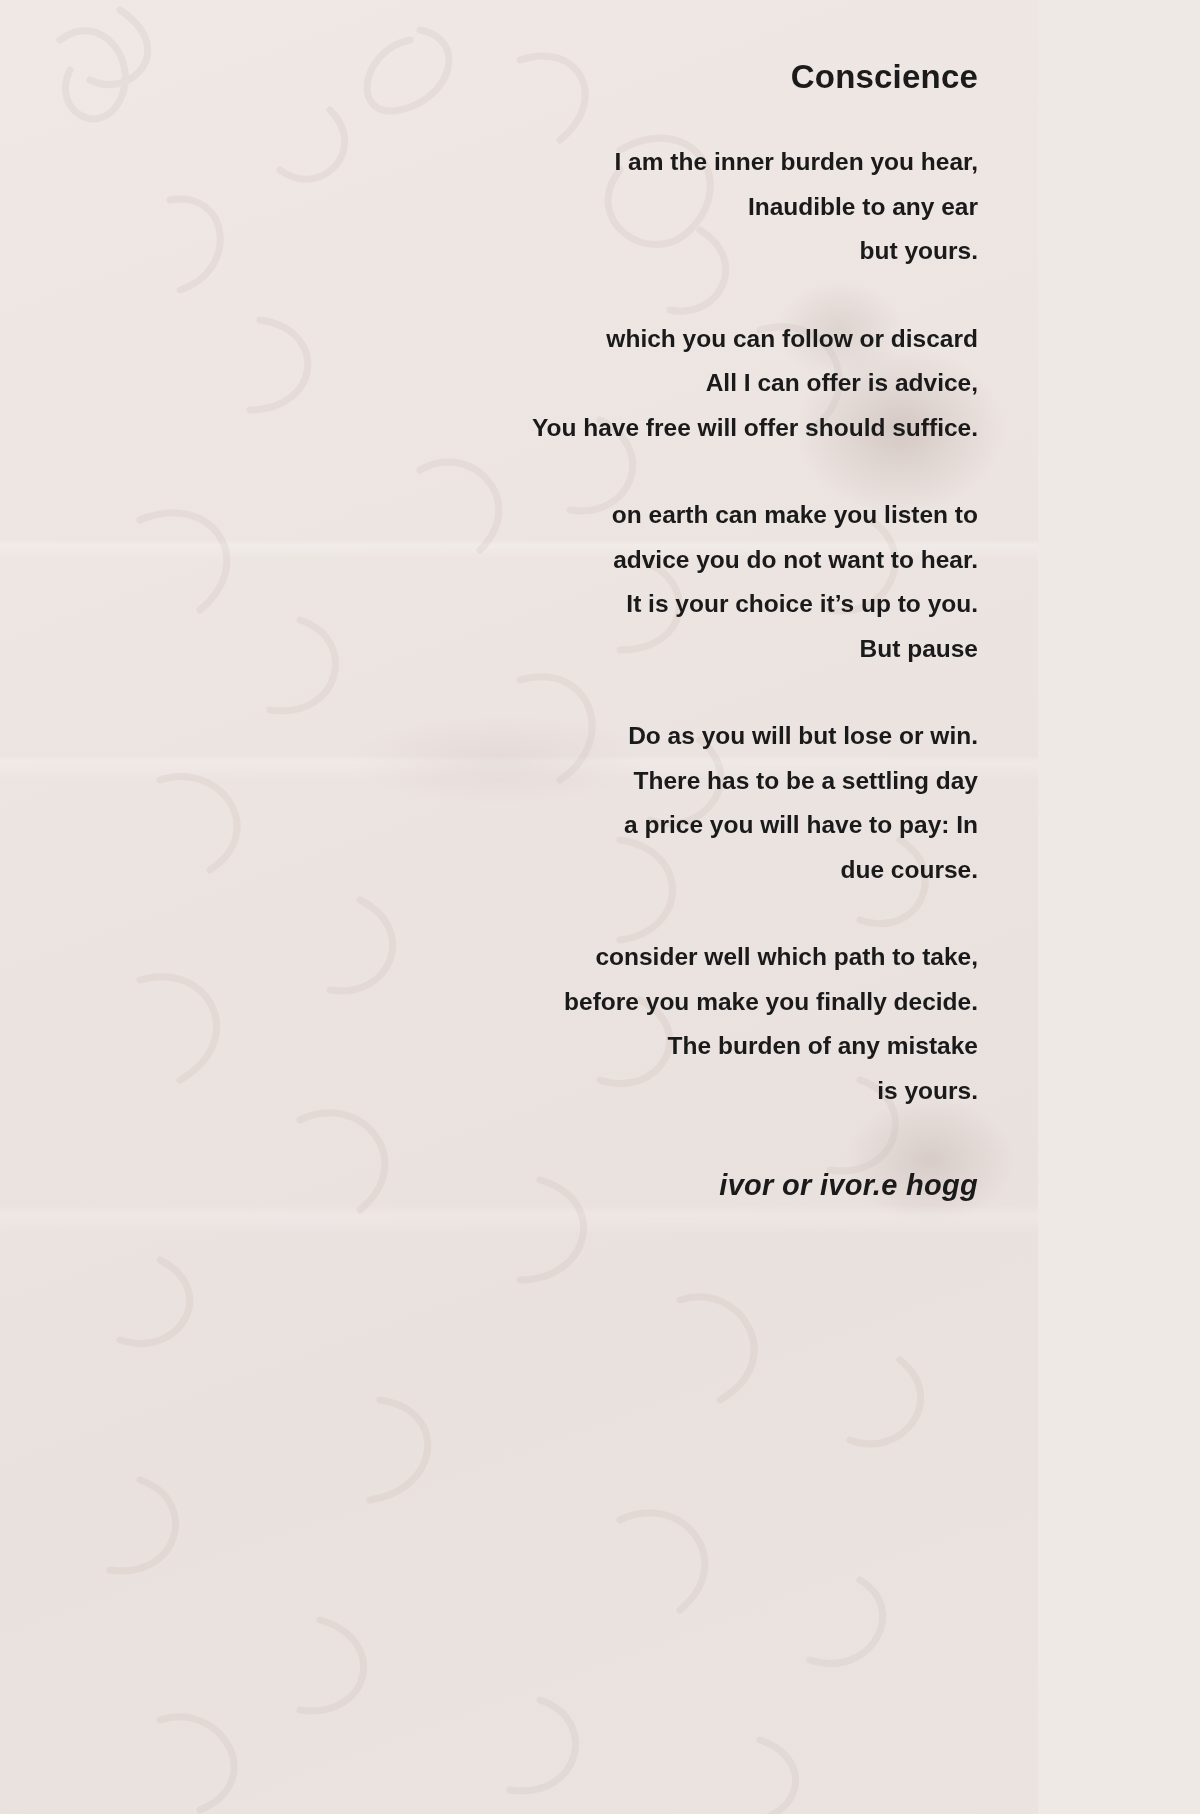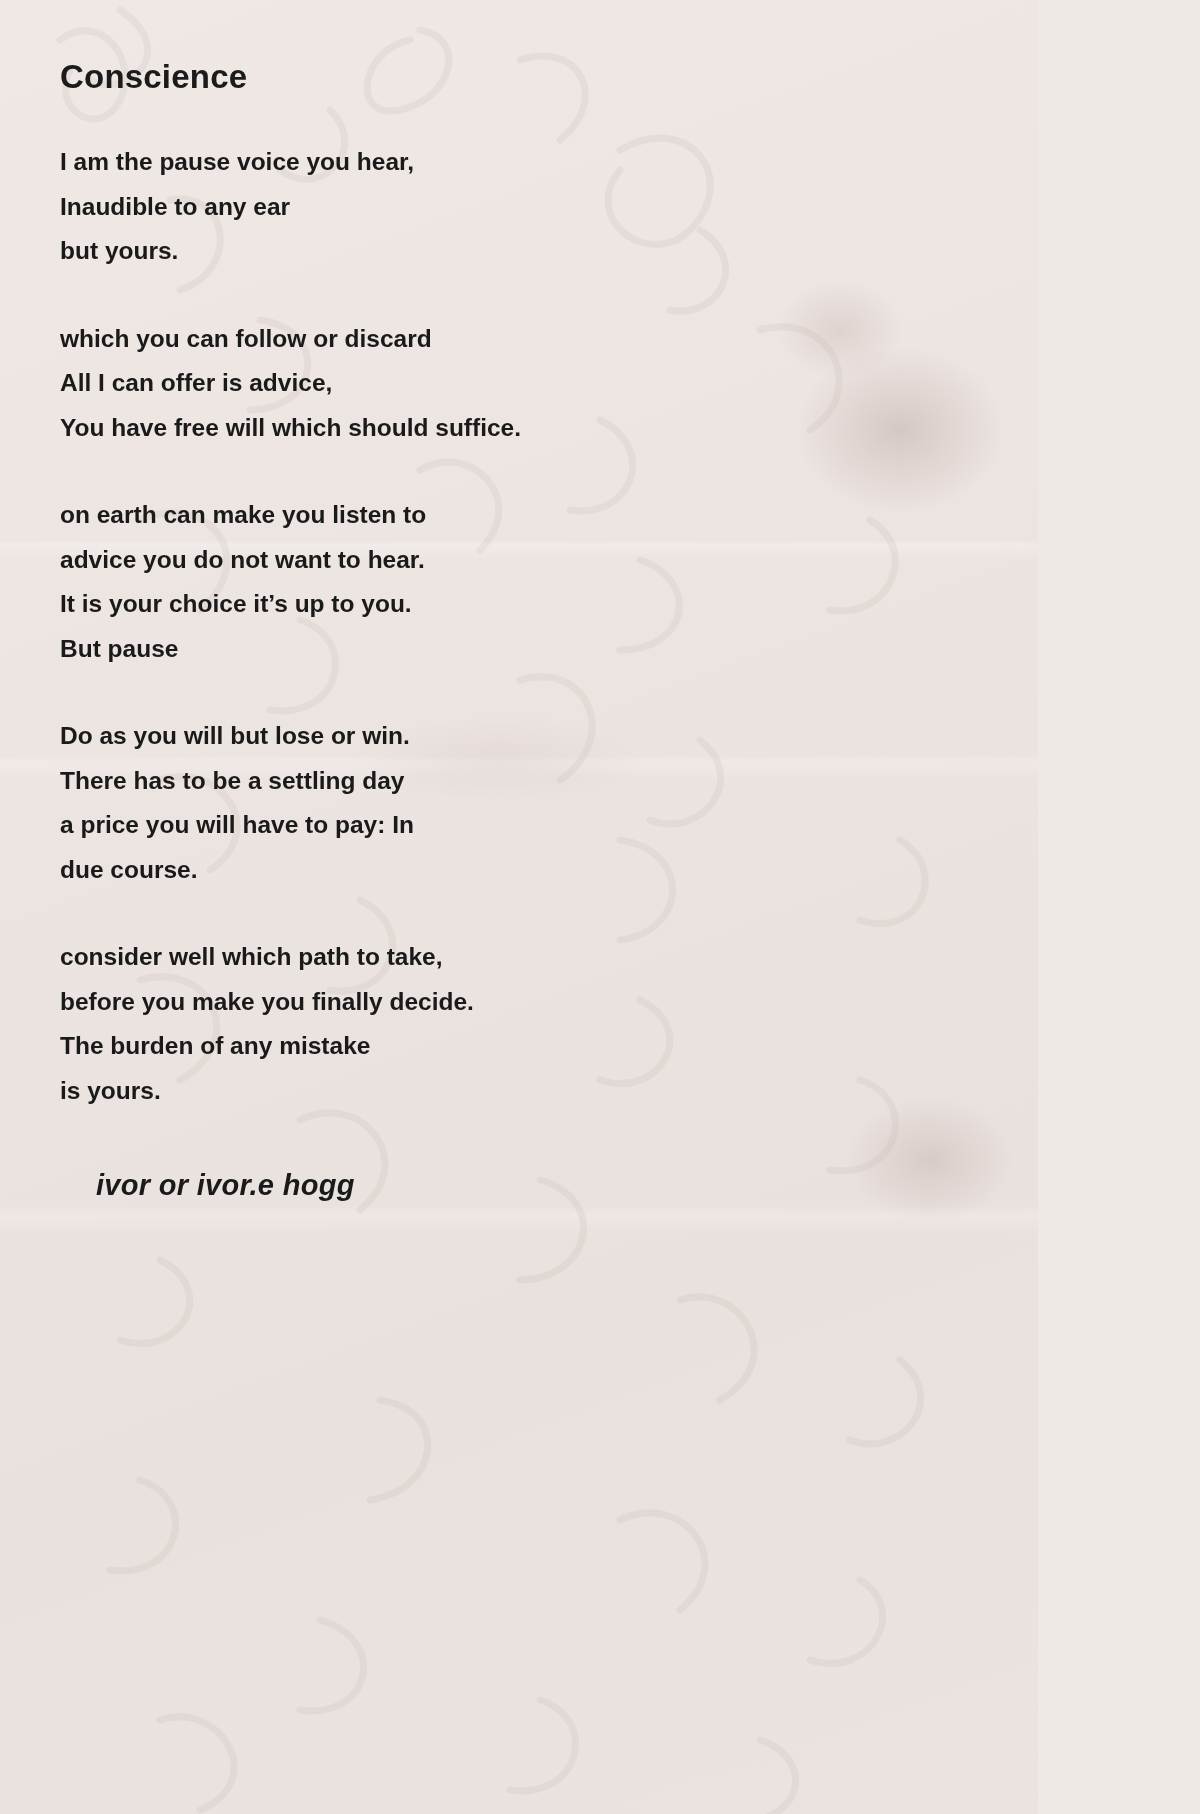--- a/index.html
+++ b/index.html
@@ -35,20 +35,21 @@
         rgba(255,255,255,0.00) 755px,
         rgba(255,255,255,0.22) 762px,
         rgba(255,255,255,0.00) 780px,
         rgba(255,255,255,0.00) 1205px,
         rgba(255,255,255,0.20) 1215px,
         rgba(255,255,255,0.00) 1235px),
       
       linear-gradient(160deg, #efe8e5 0%, #ece4e1 40%, #e9e1de 70%, #eae3e0 100%);
     box-sizing: border-box;
     padding: 44px 60px 40px 60px;
+    text-align: right;
   }
 
   
   #texture {
     position: absolute;
     inset: 0;
     pointer-events: none;
     opacity: 0.35;
   }
 
@@ -133,29 +134,29 @@
       <path d="M160 1720 c60 -20 110 60 40 90"></path>
       <path d="M760 1740 c60 20 40 90 -30 80"></path>
     </g>
   </svg>
 
   <div id="content">
 
     <h1 id="poem-title">Conscience</h1>
 
     <div class="stanza">
-      <div class="line">I am the pause voice you hear,</div>
+      <div class="line">I am the inner burden you hear,</div>
       <div class="line">Inaudible to any ear</div>
       <div class="line">but yours.</div>
     </div>
 
     <div class="stanza">
       <div class="line">which you can follow or discard</div>
       <div class="line">All I can offer is advice,</div>
-      <div class="line">You have free will which should suffice.</div>
+      <div class="line">You have free will offer should suffice.</div>
     </div>
 
 
     <div class="stanza">
       <div class="line">on earth can make you listen to</div>
       <div class="line">advice you do not want to hear.</div>
       <div class="line">It is your choice it’s up to you.</div>
       <div class="line">But pause</div>
     </div>
 

